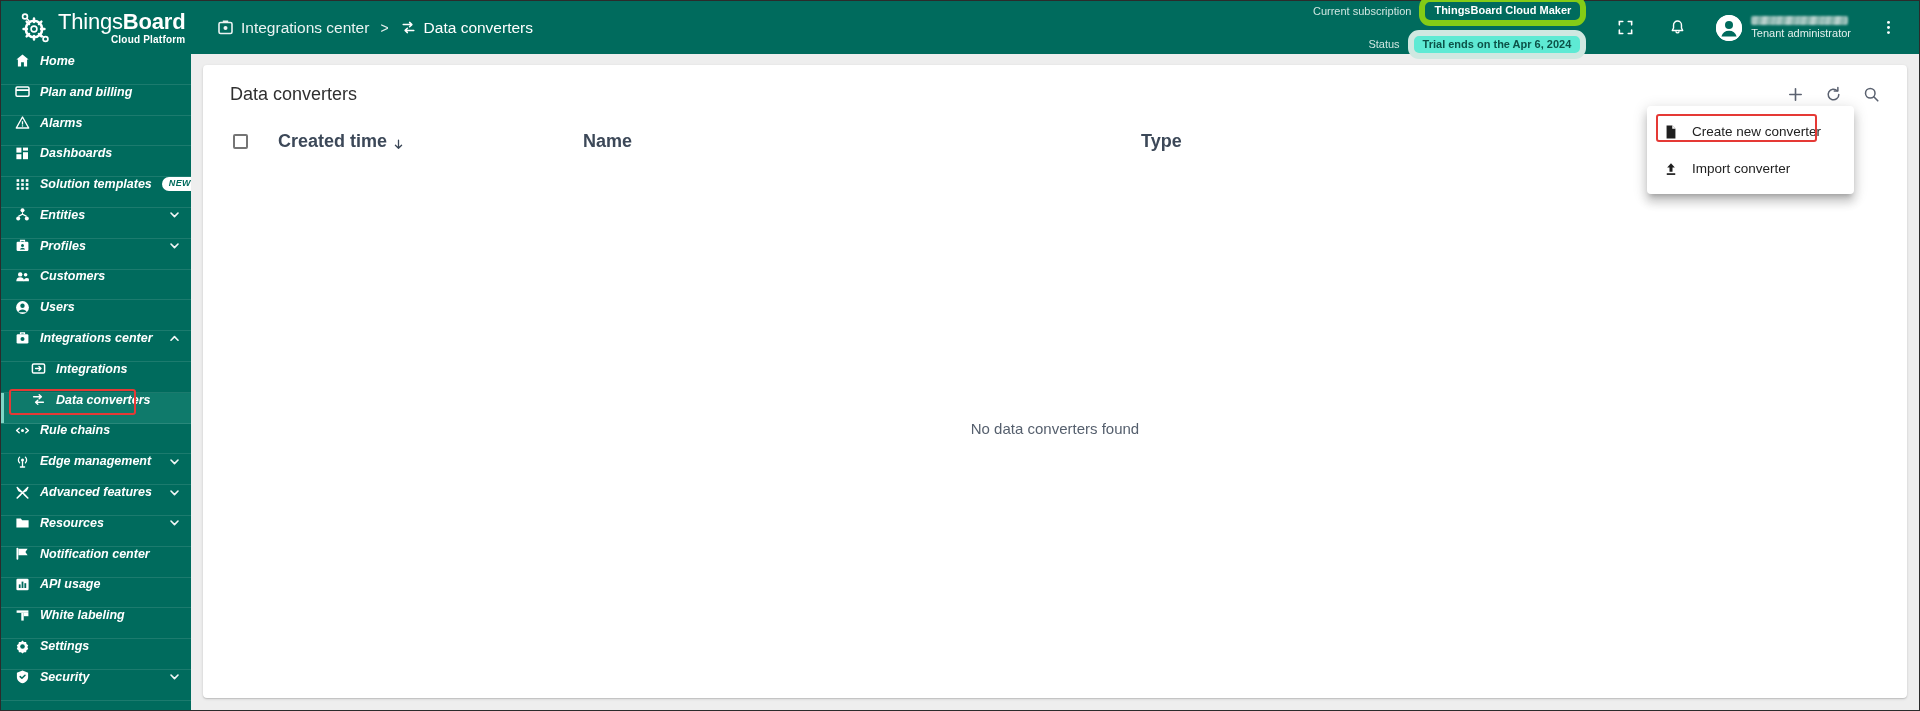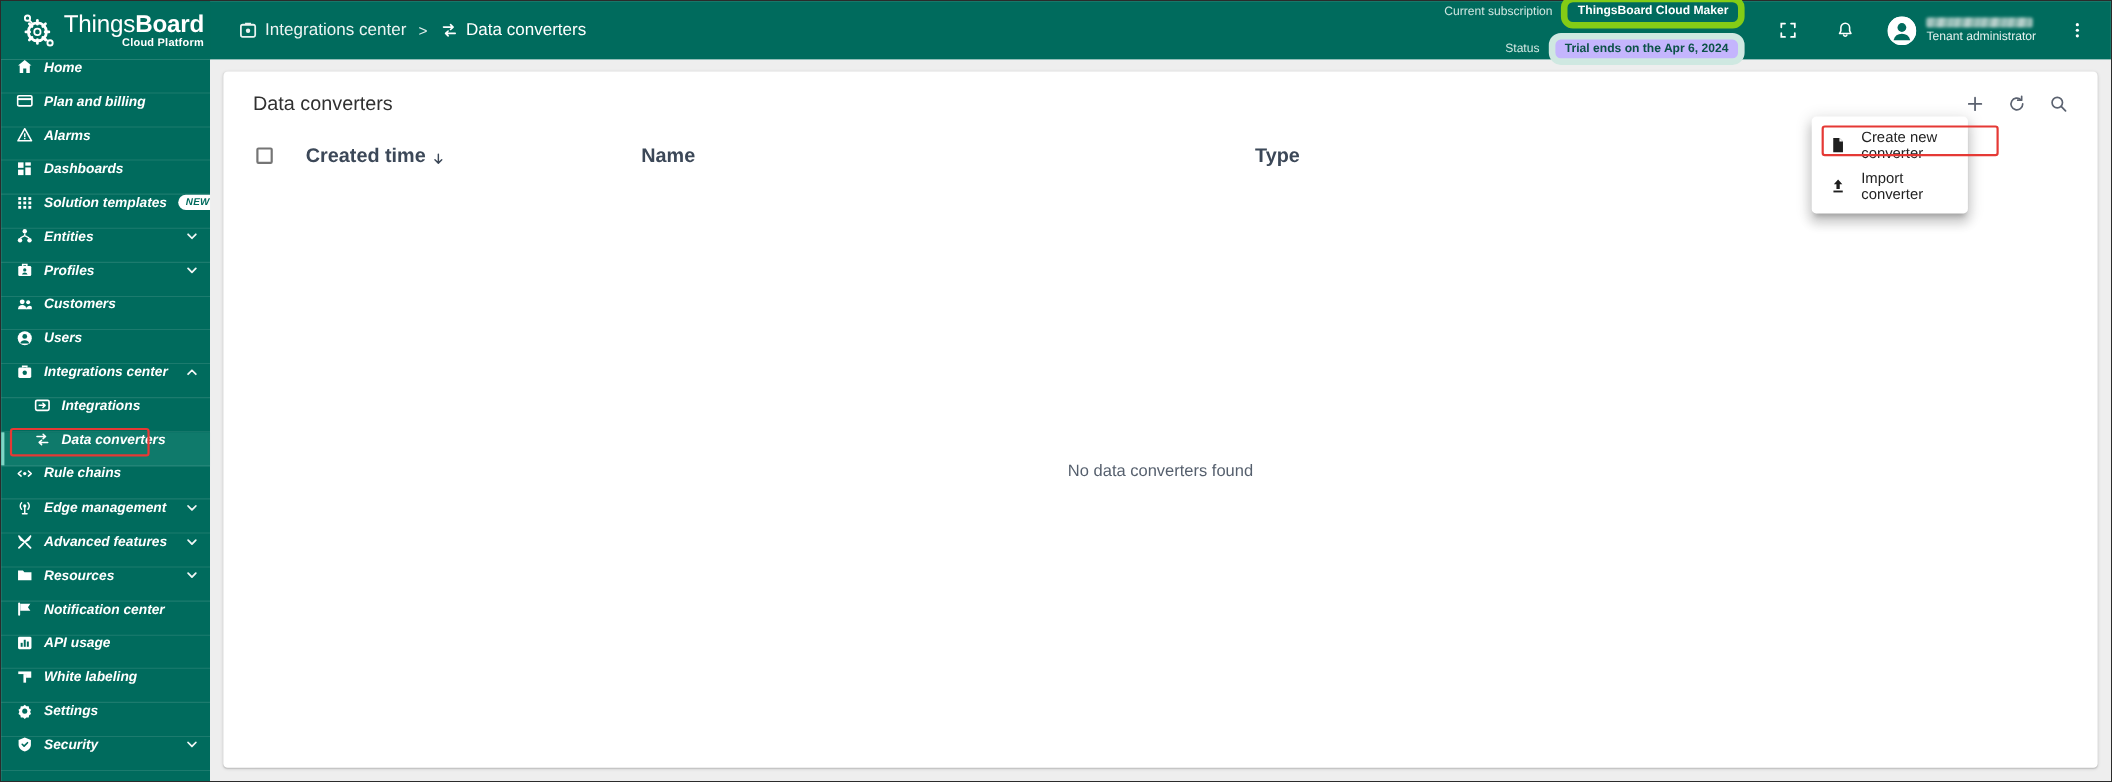--- a/index.html
+++ b/index.html
@@ -57,21 +57,21 @@
     justify-content: center; gap: 4px; padding-right: 18px; margin-left: 46px;
   }
   .sub-row { display: flex; align-items: center; gap: 8px; }
   .sub-label { color: #cfe6e1; font-size: 11px; }
   .sub-badge {
     border: 6px solid #84cc16; border-radius: 11px;
     padding: 2px 9px 3px; font-size: 11px; font-weight: 700;
     color: #ffffff; line-height: 1.1; white-space: nowrap;
   }
   .sub-badge.filled {
-    background: #c4b5fd; color: #0c5248; border-color: #cfe8e1;
+    background: #5eead4; color: #0c5248; border-color: #cfe8e1;
   }
 
   .top-actions { display: flex; align-items: center; gap: 10px; padding-right: 10px; }
   .icon-btn {
     width: 42px; height: 53px; display: flex;
     align-items: center; justify-content: center;
     cursor: pointer;
   }
   .icon-btn svg { display: block; }
   .user-box {
@@ -187,21 +187,21 @@
   .table-body {
     flex: 1 1 auto; display: flex;
     align-items: center; justify-content: center;
   }
   .empty-msg { font-size: 15px; color: #555f6d; }
 
   
   .menu {
     position: absolute;
     top: 105px; left: 1646px;
-    width: 142px;
+    width: 207px;
     background: #ffffff;
     border-radius: 4px;
     box-shadow: 0 5px 5px -3px rgba(0,0,0,0.2),
                 0 8px 10px 1px rgba(0,0,0,0.14),
                 0 3px 14px 2px rgba(0,0,0,0.12);
     padding: 7px 0;
     z-index: 50;
   }
   .menu-item {
     height: 37px; display: flex; align-items: center; gap: 13px;

